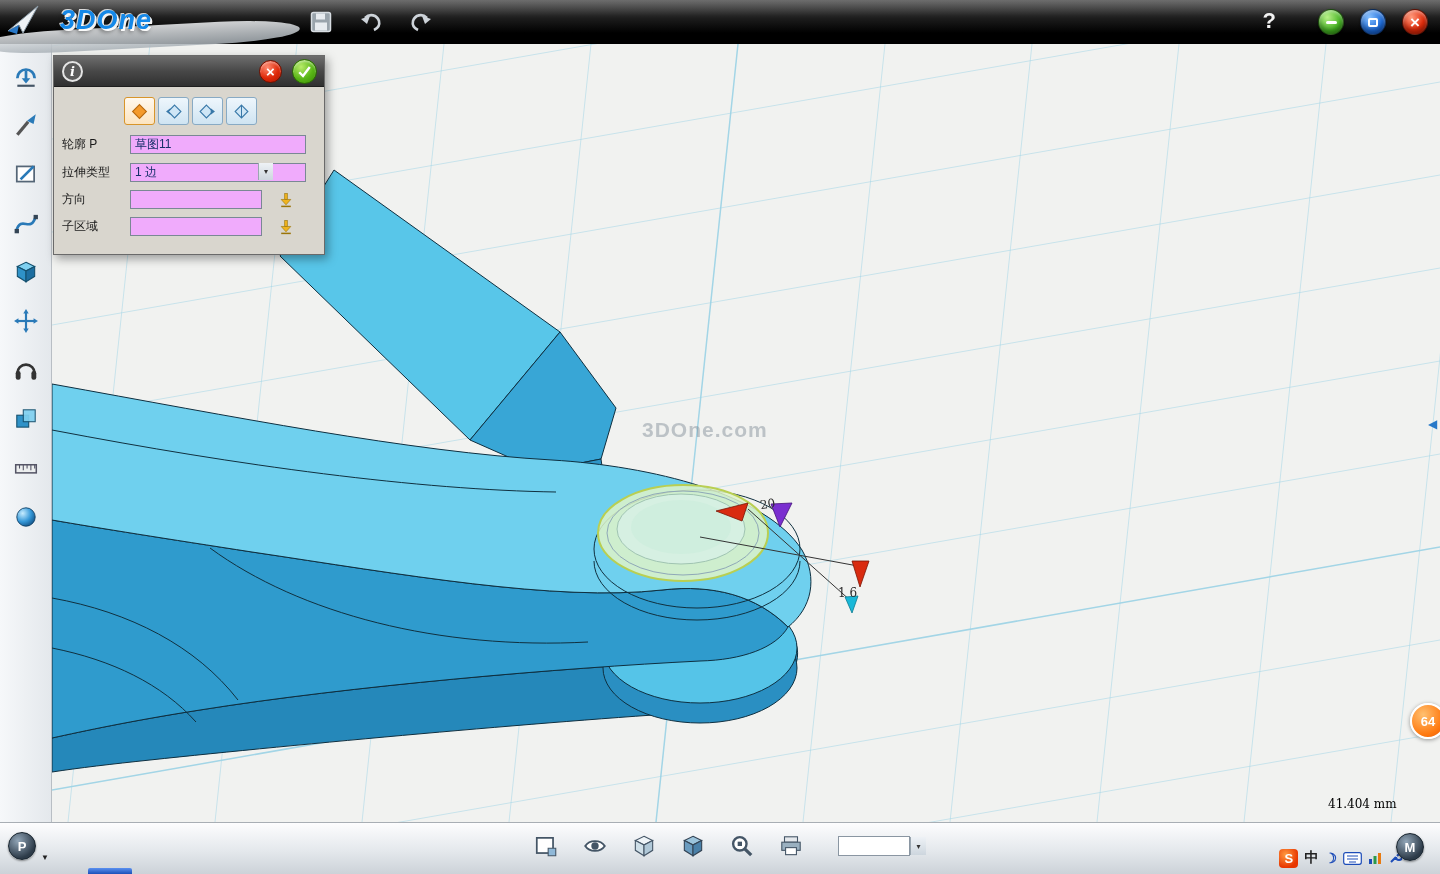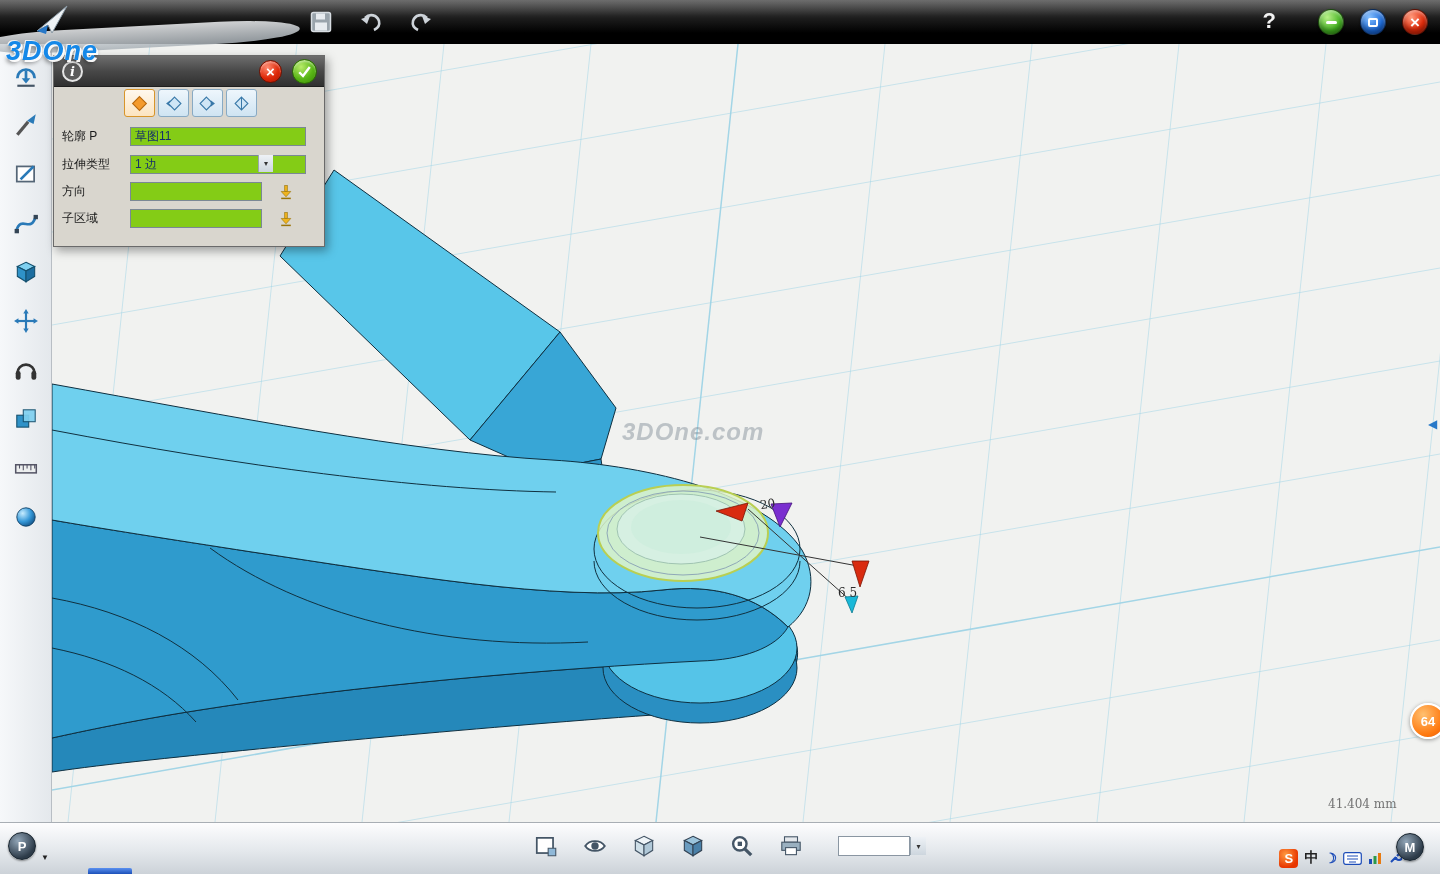--- a/index.html
+++ b/index.html
@@ -7,21 +7,21 @@
               font-family:"Liberation Sans", sans-serif; position:relative; }
 
   
   .titlebar { position:absolute; left:0; top:0; width:1440px; height:44px;
     background:linear-gradient(#555 0%, #222 35%, #000 75%, #000 100%); z-index:40; }
   .titlebar::after { content:""; position:absolute; left:0; top:0; right:0; height:18px;
     background:linear-gradient(rgba(255,255,255,.14), rgba(255,255,255,0)); pointer-events:none; }
   .logo-swoosh { position:absolute; left:-20px; top:26px; width:320px; height:22px;
     background:linear-gradient(#f0f2f4,#a8b0b6); border-radius:50% / 100%;
     transform:rotate(-3deg); opacity:.85; }
-  .logo-wrap { position:absolute; left:6px; top:4px; display:flex; align-items:center; gap:0; z-index:2;flex-direction:column; }
+  .logo-wrap { position:absolute; left:6px; top:4px; display:flex; align-items:center; gap:20px; z-index:2; }
   .logo-text { font-style:italic; font-weight:bold; font-size:27px; letter-spacing:1px;
     color:#1588e8; text-shadow:2px 2px 0 rgba(255,255,255,.95), -1px -1px 0 rgba(255,255,255,.8),
     0 3px 4px rgba(0,0,0,.5); }
   .tb-icons { position:absolute; left:306px; top:7px; display:flex; gap:20px; z-index:2; }
   .tb-icon { width:30px; height:30px; display:flex; align-items:center; justify-content:center; cursor:pointer; }
   .tb-title { position:absolute; left:0; right:0; top:13px; text-align:center;
     color:#eceff1; font-size:15px; z-index:1; }
   .tb-help { position:absolute; right:164px; top:8px; color:#f2f2f2; font-size:22px;
     font-weight:bold; z-index:2; cursor:pointer; }
   .win-btns { position:absolute; right:12px; top:9px; display:flex; gap:16px; z-index:2; }
@@ -38,29 +38,29 @@
 
   
   .left-toolbar { position:absolute; left:0; top:44px; width:52px; height:778px;
     background:linear-gradient(to right, #f6f8fa, #e4e8ec); border-right:1px solid #b8bec4;
     display:flex; flex-direction:column; align-items:center; padding-top:14px; gap:13px; z-index:20; }
   .tool-btn { width:36px; height:36px; display:flex; align-items:center; justify-content:center;
     border-radius:4px; cursor:pointer; }
 
   
   .viewport-canvas { position:absolute; left:52px; top:44px; z-index:1; }
-  .watermark { position:absolute; left:622px; top:418px; z-index:5;
-    font-style:italic; font-weight:bold; font-size:24px; color:rgba(115,128,140,.42);
+  .watermark { position:absolute; left:642px; top:418px; z-index:5;
+    font-weight:bold; font-size:21px; color:rgba(115,128,140,.42);
     letter-spacing:1px; }
   .dim-label { position:absolute; z-index:6; font-family:"DejaVu Serif", serif;
     font-size:12px; color:#2a2a2a; }
   .dim-20 { left:760px; top:497px; transform:rotate(-9deg); }
   .dim-15 { left:838px; top:586px; }
   .readout { position:absolute; left:1328px; top:797px; z-index:6;
-    font-family:"DejaVu Serif", serif; font-size:12px; color:#737373; }
+    font-family:"DejaVu Serif", serif; font-size:12px; color:#000000; }
   .collapse-tab { position:absolute; left:1428px; top:417px; z-index:6; color:#2878c8;
     font-size:12px; cursor:pointer; }
   .notif-badge { position:absolute; left:1410px; top:703px; width:36px; height:36px;
     border-radius:50%; border:2px solid #fff; z-index:25;
     background:radial-gradient(circle at 35% 30%, #ffc070, #ff7a10 65%, #e85600);
     display:flex; align-items:center; justify-content:center; color:#fff;
     font-weight:bold; font-size:13px; box-shadow:0 1px 4px rgba(0,0,0,.4); cursor:pointer; }
 
   
   .dialog { position:absolute; left:53px; top:55px; width:272px; z-index:30;
@@ -73,29 +73,29 @@
     font-weight:bold; font-size:13px; }
   .dlg-cancel { position:absolute; right:42px; top:4px; width:23px; height:23px; border-radius:50%;
     background:radial-gradient(circle at 35% 30%, #ff8a70, #de2808 55%, #a81400);
     border:1px solid #701000; color:#fff; font-weight:bold; font-size:15px; line-height:1;
     display:flex; align-items:center; justify-content:center; cursor:pointer;
     box-shadow:inset 0 2px 2px rgba(255,255,255,.4); }
   .dlg-ok { position:absolute; right:7px; top:3px; width:25px; height:25px; border-radius:50%;
     background:radial-gradient(circle at 35% 30%, #b8ec6a, #58b515 55%, #3a8a06);
     border:1px solid #2a6a00; display:flex; align-items:center; justify-content:center;
     cursor:pointer; box-shadow:inset 0 2px 2px rgba(255,255,255,.45); }
-  .dlg-body { padding:0 8px 10px 8px; }
+  .dlg-body { padding:8px 8px 10px 8px; }
   .dlg-modes { display:flex; gap:3px; margin:2px 0 10px 62px; }
   .mode-btn { width:31px; height:28px; border:1px solid #88aac4; border-radius:3px;
     background:linear-gradient(#eef6fc, #cfe4f2); display:flex; align-items:center;
     justify-content:center; cursor:pointer; }
   .mode-btn.selected { background:linear-gradient(#fff8ee, #fce4c0); border-color:#d8952a; }
   .dlg-row { display:flex; align-items:center; margin-bottom:8px; }
   .dlg-row label { width:68px; font-size:12px; color:#1a1a1a; }
-  .dlg-input { height:19px; border:1px solid #7a8894; background:#84cc16; font-size:12px;
+  .dlg-input { height:19px; border:1px solid #7a8894; background:#f0abfc; font-size:12px;
     padding:1px 4px; color:#16306a; font-family:"Liberation Sans", sans-serif; }
   .w-wide { width:176px; }
   .w-short { width:132px; }
   .combo-wrap { position:relative; width:144px; }
   .combo-wrap .dlg-input { width:176px; padding-right:16px; }
   .combo-arrow { position:absolute; right:1px; top:1px; width:15px; height:17px;
     background:linear-gradient(#eef2f6, #cdd6de); border-left:1px solid #9aa6b0;
     display:flex; align-items:center; justify-content:center; font-size:8px; color:#333; cursor:pointer; }
   .picker-icon { margin-left:16px; cursor:pointer; display:flex; }
 
@@ -205,21 +205,21 @@
   <g stroke-width="0.8">
     <polygon points="716,511 748,503 742,521" fill="#d92b10" stroke="#7a1505"></polygon>
     <polygon points="771,504 792,503 780,527" fill="#7a2fd0" stroke="#44107a"></polygon>
     <polygon points="852,561 869,561 860,587" fill="#d92b10" stroke="#7a1505"></polygon>
     <polygon points="845,597 858,596 852,613" fill="#19b8d8" stroke="#0a7a90"></polygon>
   </g>
 </svg>
 
 <span class="watermark">3DOne.com</span>
 <span class="dim-label dim-20">20</span>
-<span class="dim-label dim-15">6 5</span>
+<span class="dim-label dim-15">1 6</span>
 <span class="readout">41.404 mm</span>
 <span class="collapse-tab">◀</span>
 <div class="notif-badge">64</div>
 
 <div class="titlebar">
   <div class="logo-swoosh"></div>
   <div class="logo-wrap">
     <svg width="34" height="32" viewBox="0 0 34 32">
       <polygon points="2,27 32,2 17,29 13,21" fill="#eef2f5" stroke="#8898a4" stroke-width="1"></polygon>
       <polygon points="2,27 13,21 11,30" fill="#2878c8"></polygon>

